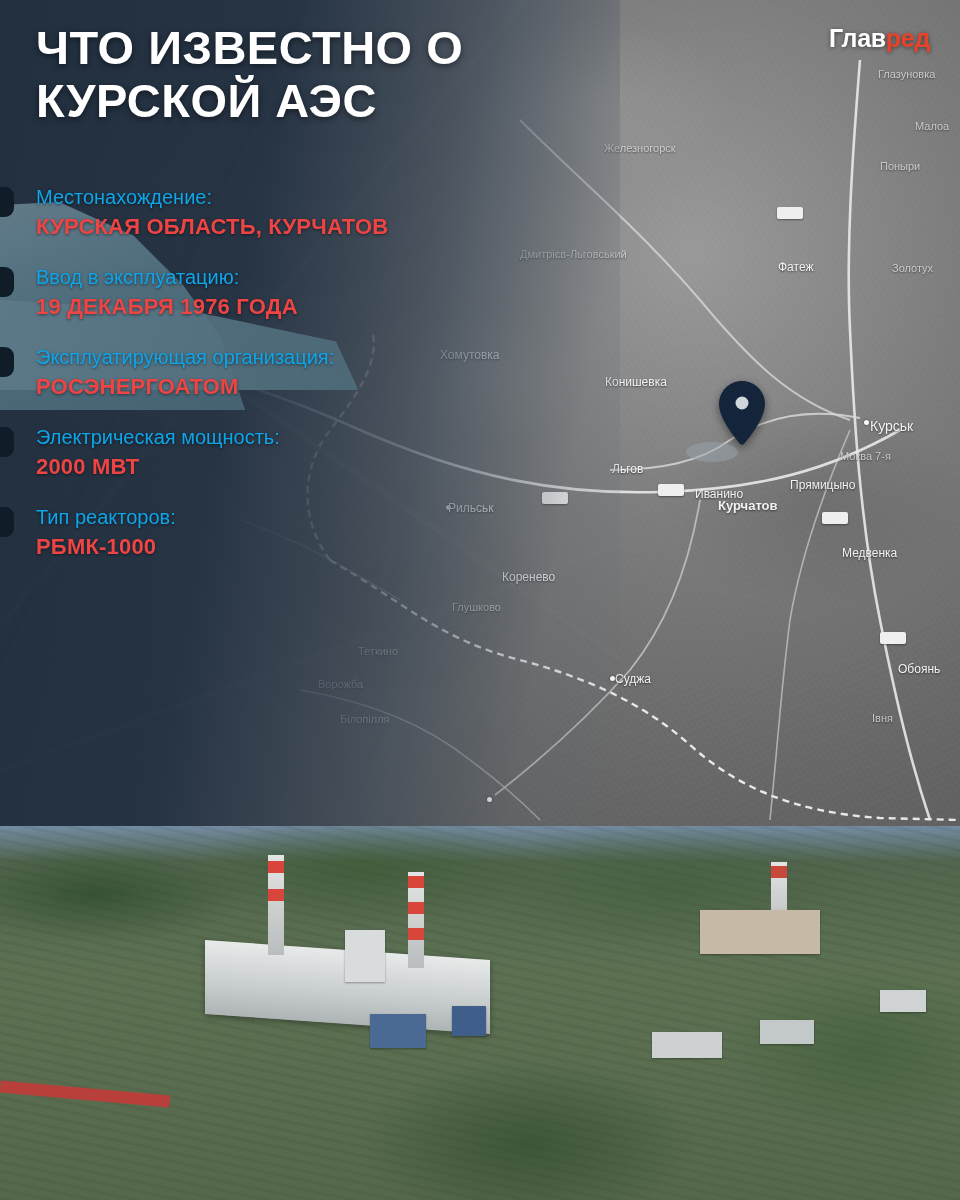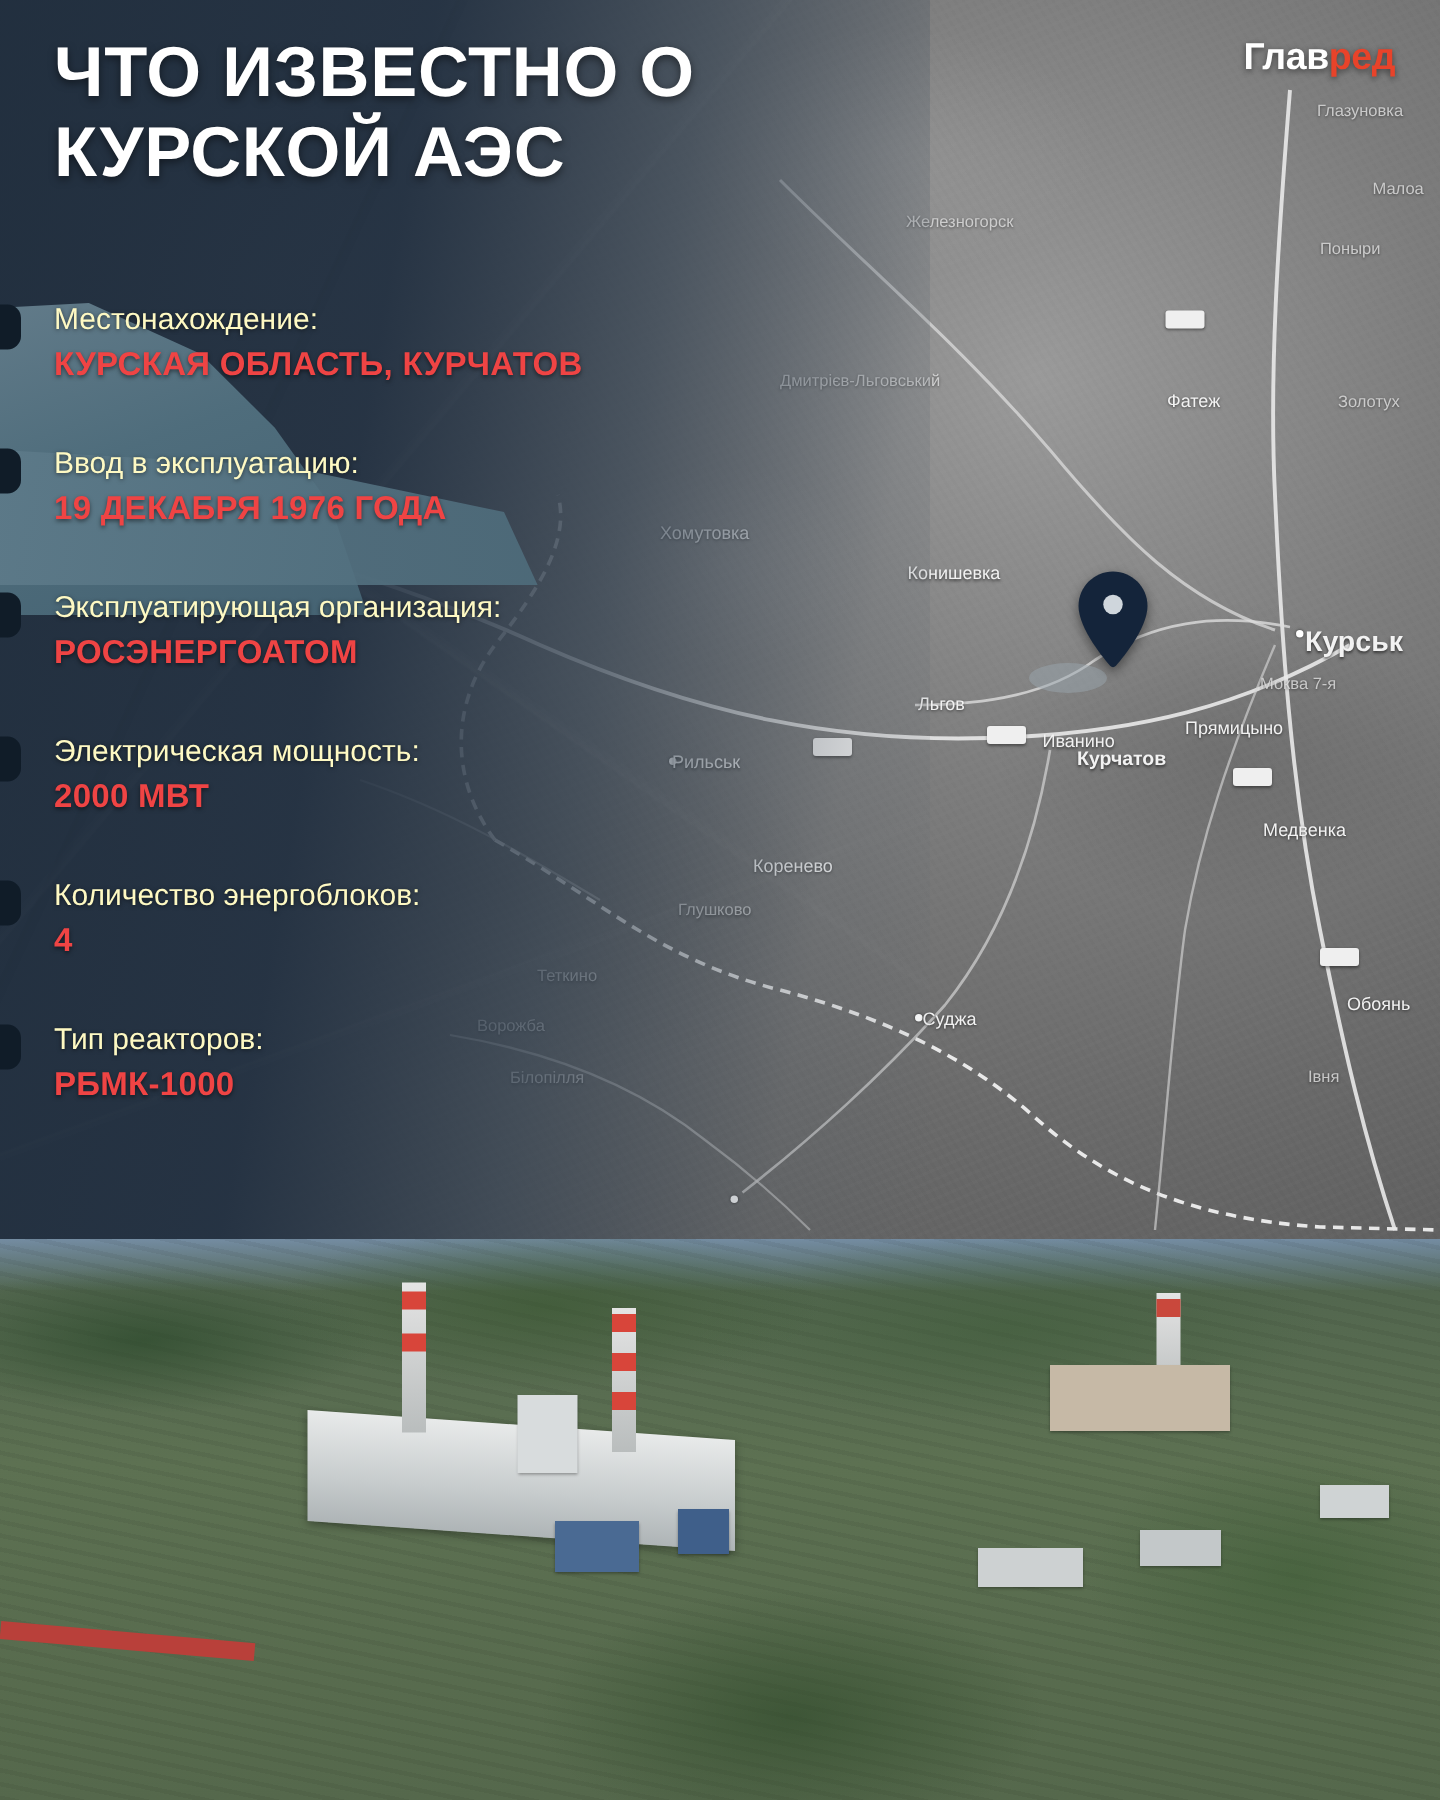--- a/index.html
+++ b/index.html
@@ -73,21 +73,21 @@
   
   .place {
     position: absolute;
     color: #f2f2f2;
     font-size: 12px;
     white-space: nowrap;
     text-shadow: 0 1px 2px rgba(0,0,0,.55);
     font-family: "Liberation Sans", sans-serif;
   }
   .place.dim { color: #d8d8d8; opacity: .85; font-size: 11px; }
-  .place.big { font-size: 19px; font-weight: 700; }
+  .place.big { font-size: 14px; font-weight: 400; }
   .place.mid { font-size: 13px; font-weight: 700; margin-top: 40px; }
   .place-dot {
     position: absolute;
     width: 5px; height: 5px;
     border-radius: 50%;
     background: #fff;
     box-shadow: 0 0 2px rgba(0,0,0,.6);
   }
   .road-shield {
     position: absolute;
@@ -209,26 +209,25 @@
   }
   .bullet {
     position: absolute;
     left: 0; top: 2px;
     width: 14px; height: 30px;
     background: #101c28;
     border-radius: 0 9px 9px 0;
   }
   .fact-label {
     display: block;
-    color: #fef9c3;
+    color: #0ea5e9;
     font-size: 20px;
     font-weight: 400;
     line-height: 1.25;
     text-shadow: 0 1px 3px rgba(0,0,0,.55);
-    margin-top: 16px;
   }
   .fact-value {
     display: block;
     margin-top: 4px;
     color: #ef4444;
     font-size: 22px;
     font-weight: 800;
     letter-spacing: .2px;
     text-transform: uppercase;
     text-shadow: 0 1px 3px rgba(0,0,0,.5);
@@ -365,23 +364,18 @@
         <span class="fact-label">Эксплуатирующая организация:</span>
         <span class="fact-value">РОСЭНЕРГОАТОМ</span>
       </div>
       <div class="fact">
         <span class="bullet"></span>
         <span class="fact-label">Электрическая мощность:</span>
         <span class="fact-value">2000 МВт</span>
       </div>
       <div class="fact">
         <span class="bullet"></span>
-        <span class="fact-label">Количество энергоблоков:</span>
-        <span class="fact-value">4</span>
-      </div>
-      <div class="fact">
-        <span class="bullet"></span>
         <span class="fact-label">Тип реакторов:</span>
         <span class="fact-value">РБМК-1000</span>
       </div>
     </div>
 
 </div>
 
 </body></html>

